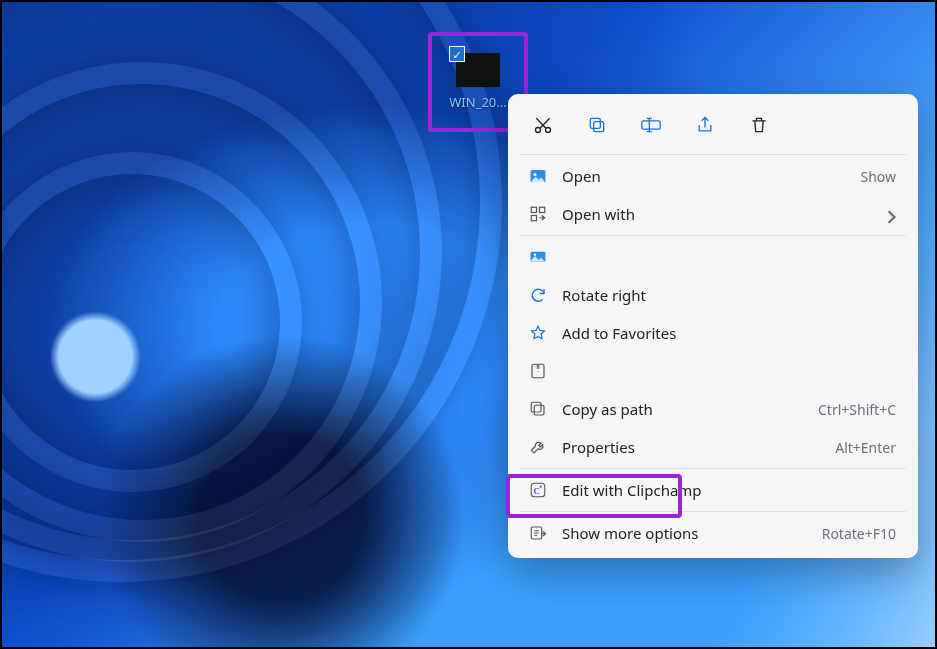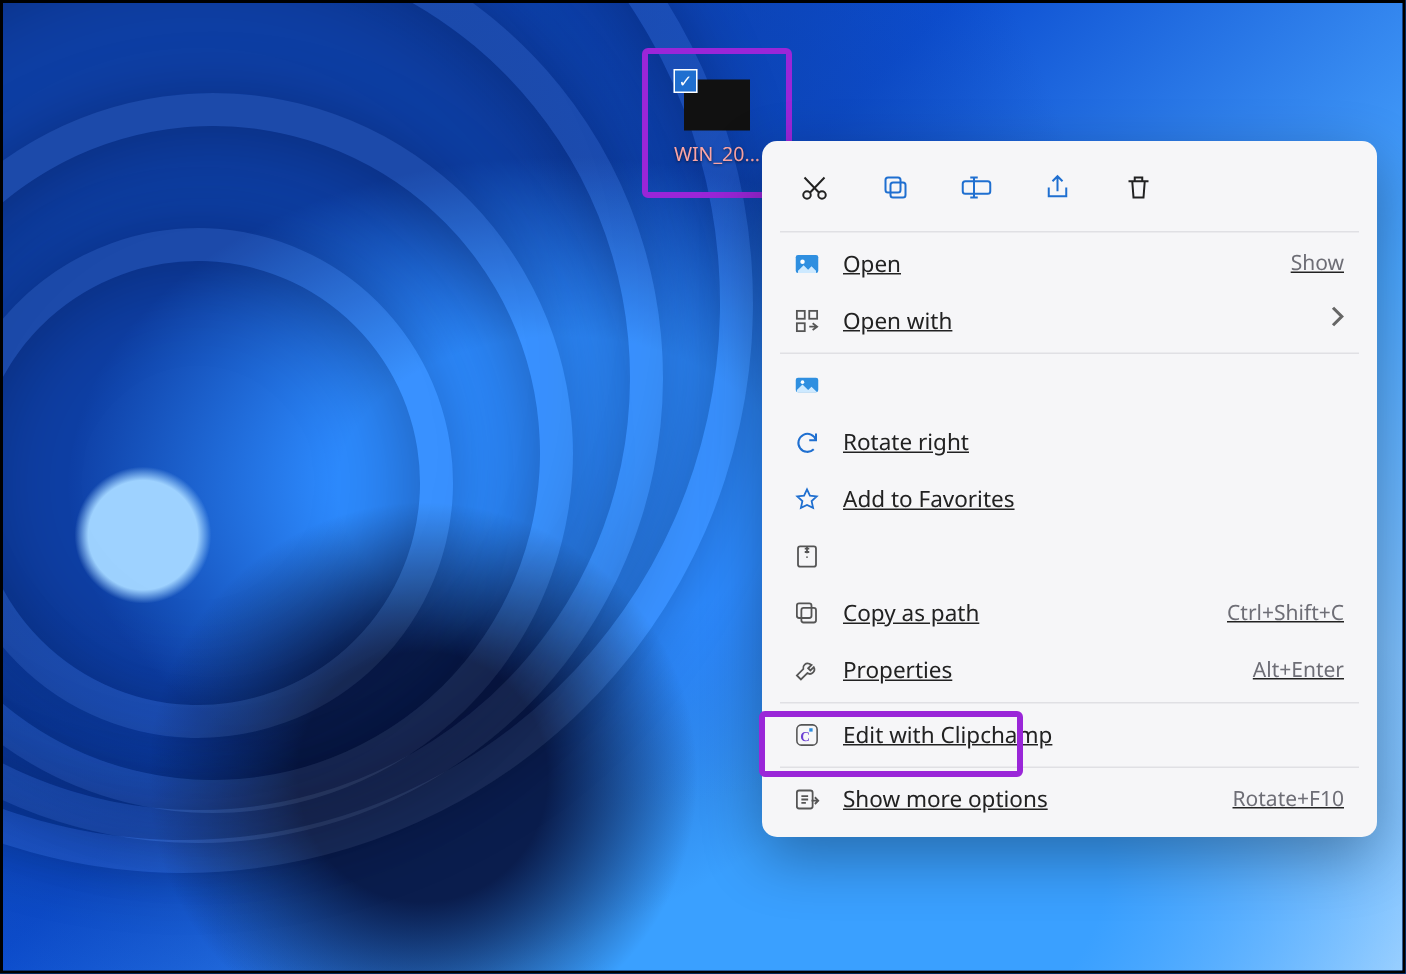--- a/index.html
+++ b/index.html
@@ -20,28 +20,28 @@
   .petal {
     position:absolute; border-radius:50%;
     border: 22px solid rgba(255,255,255,0.06);
     box-shadow: inset 0 0 60px rgba(0,0,30,0.35), 0 0 40px rgba(0,0,30,0.25);
   }
 
   
   .file-hit { position:absolute; left:426px; top:30px; width:100px; height:100px; border:4px solid #9a26d8; border-radius:4px; display:flex; flex-direction:column; align-items:center; justify-content:center; gap:6px; }
   .thumb { width:44px; height:34px; background:#111; position:relative; }
   .thumb .chk { position:absolute; top:-7px; left:-7px; width:16px; height:16px; background:#1f6fd0; display:flex; align-items:center; justify-content:center; color:#fff; font-size:11px; border:1px solid #fff; }
-  .file-label { color:#fca5a5; font-size:13px; text-shadow:0 1px 2px rgba(0,0,0,.6); }
+  .file-label { color:#7dd3fc; font-size:13px; text-shadow:0 1px 2px rgba(0,0,0,.6); }
 
   
   .menu { position:absolute; left:506px; top:92px; width:410px; background:#f6f6f8; border-radius:10px; box-shadow:0 14px 40px rgba(0,0,0,.32); padding:6px 4px 6px 4px; color:#222; }
   .toprow { display:flex; gap:20px; padding:8px 12px 10px 14px; align-items:center; }
   .ticon { width:34px; height:34px; display:flex; align-items:center; justify-content:center; border-radius:6px; color:#1f6fd0; }
   .sep { height:1px; background:#e0e0e4; margin:2px 8px; }
-  .item { display:flex; align-items:flex-start; gap:14px; padding:9px 18px 9px 16px; border-radius:6px; font-size:15px; position:relative;text-decoration:underline; }
+  .item { display:flex; align-items:flex-end; gap:14px; padding:9px 18px 9px 16px; border-radius:6px; font-size:15px; position:relative; }
   .ic { width:20px; height:20px; display:flex; align-items:center; justify-content:center; flex:0 0 20px; }
   .sc { margin-left:auto; color:#6e6e76; font-size:14px; }
   .chev { margin-left:auto; color:#777; }
   .hl { position:absolute; border:4px solid #9a26d8; border-radius:4px; }
   .hl-prop { left:504px; top:472px; width:176px; height:44px; }
 
   svg { display:block; }
 </style>
 </head>
 <body>

